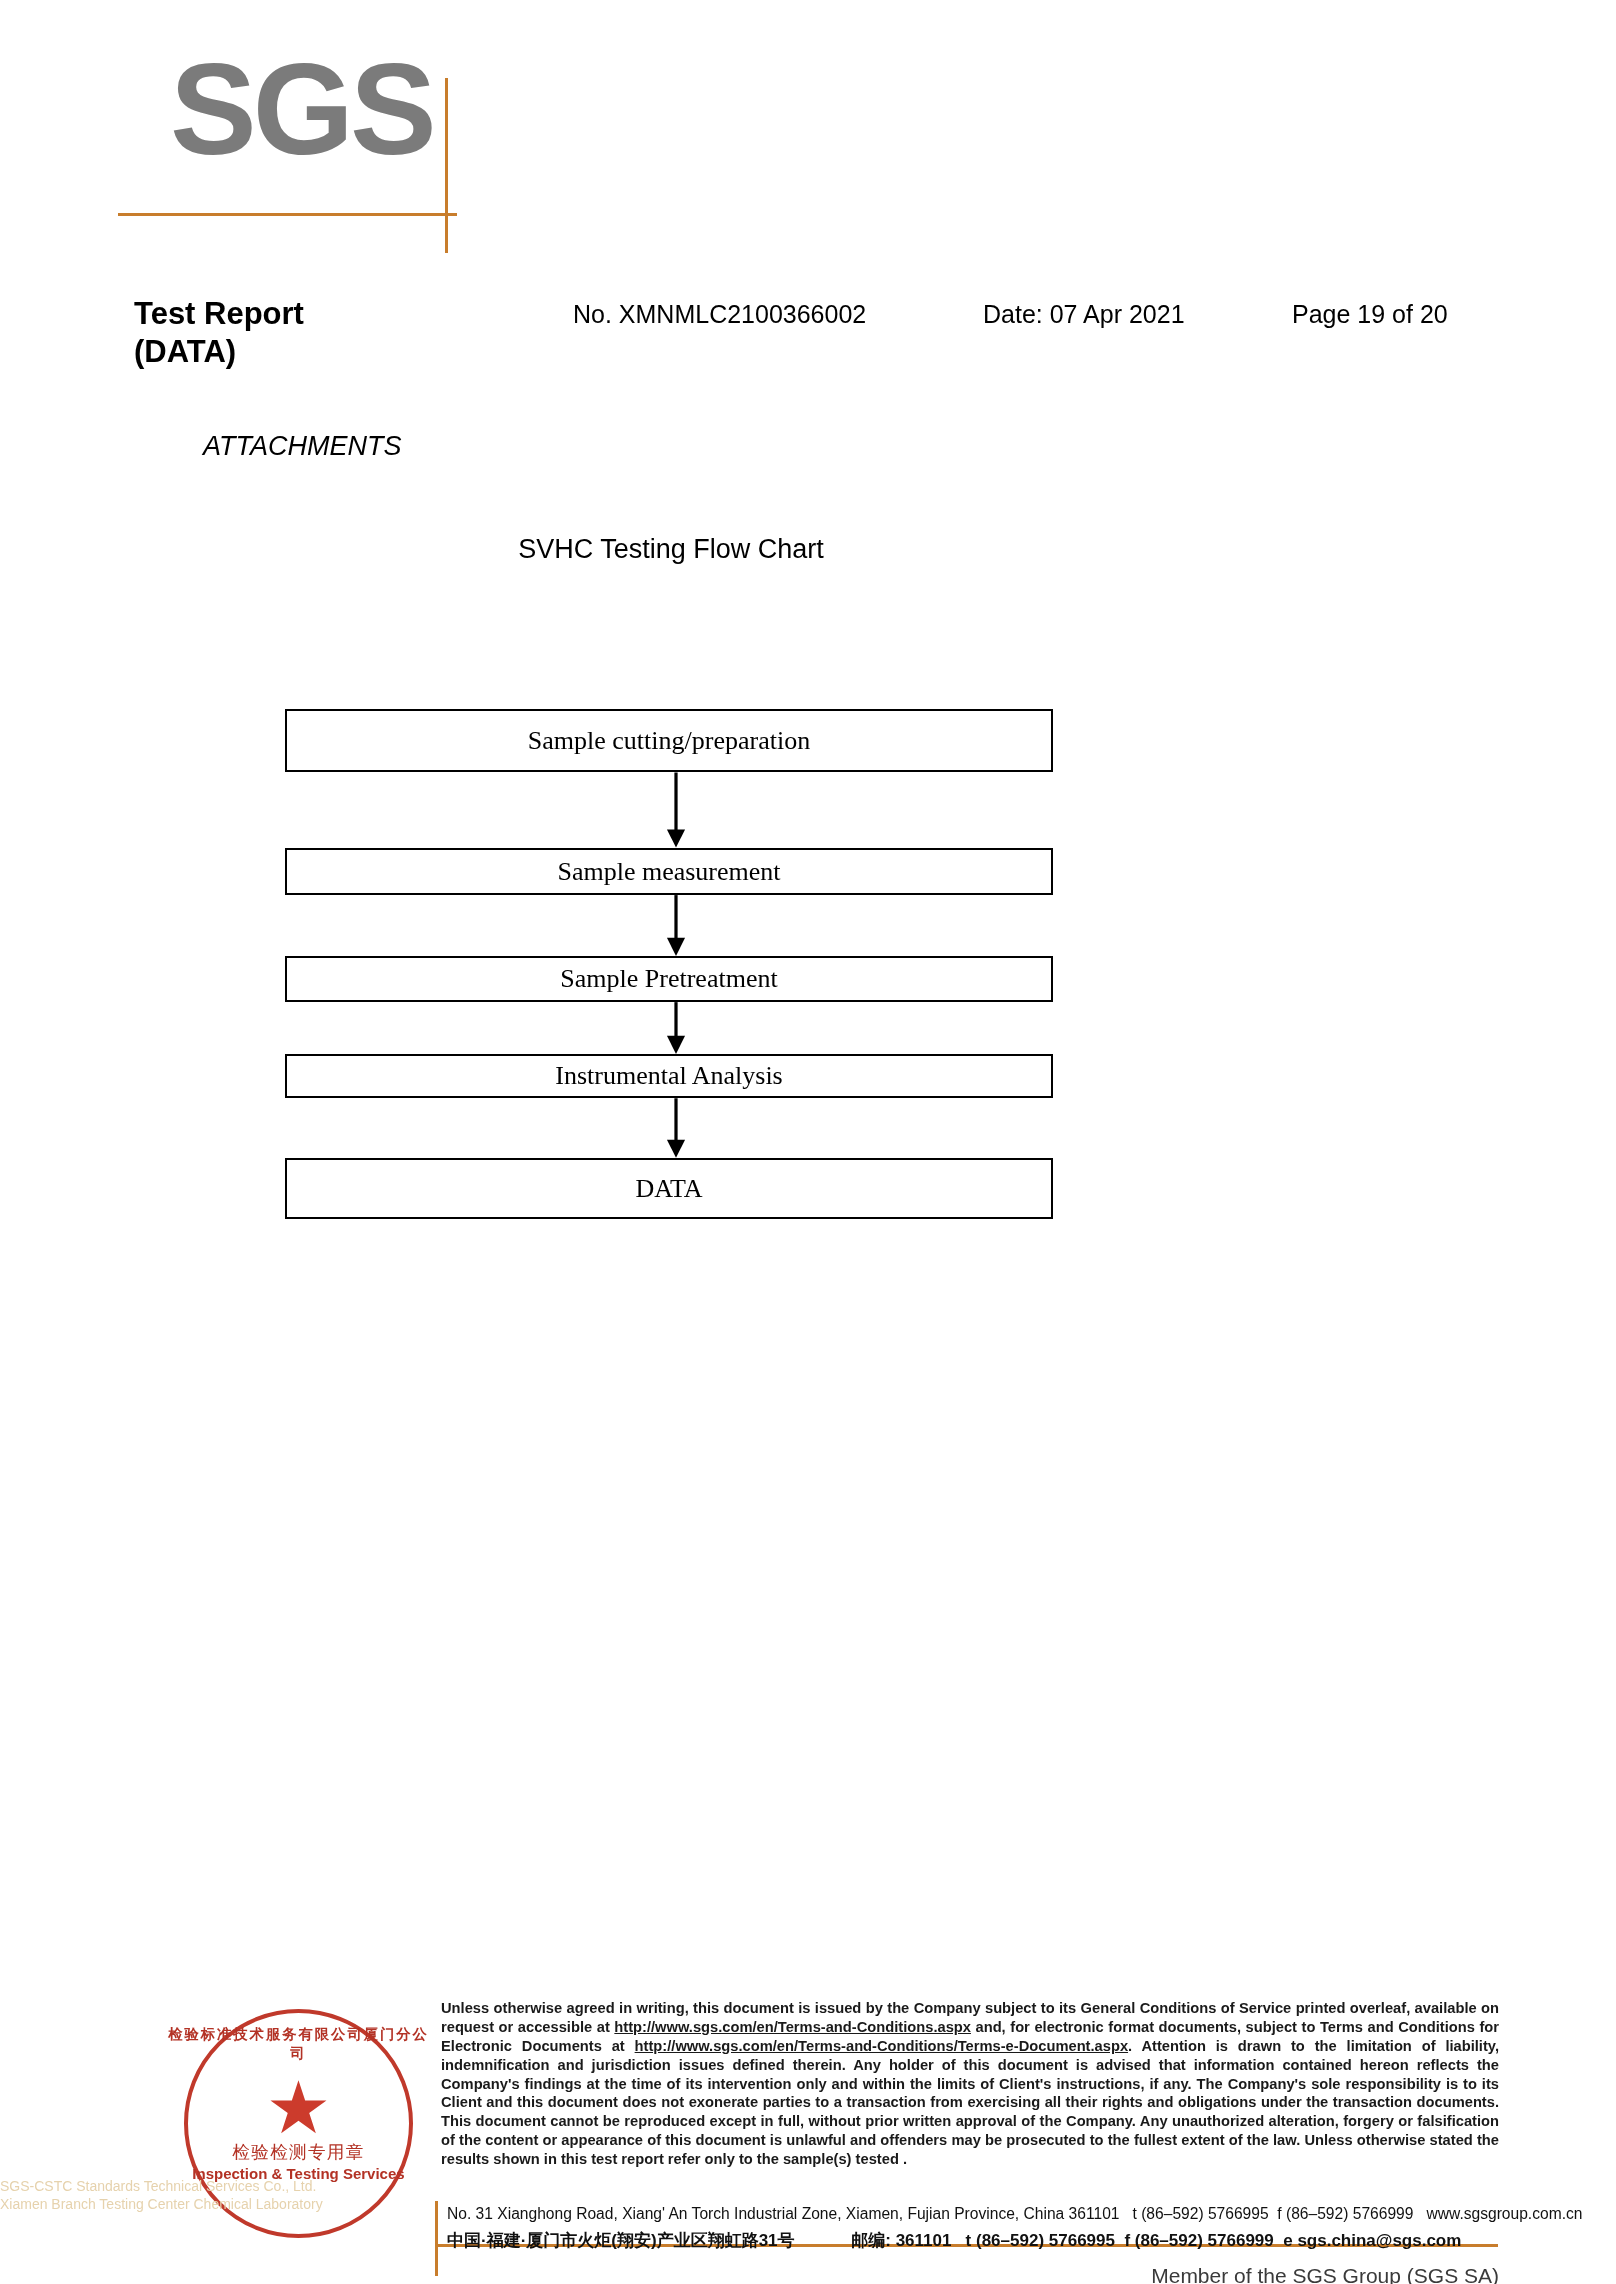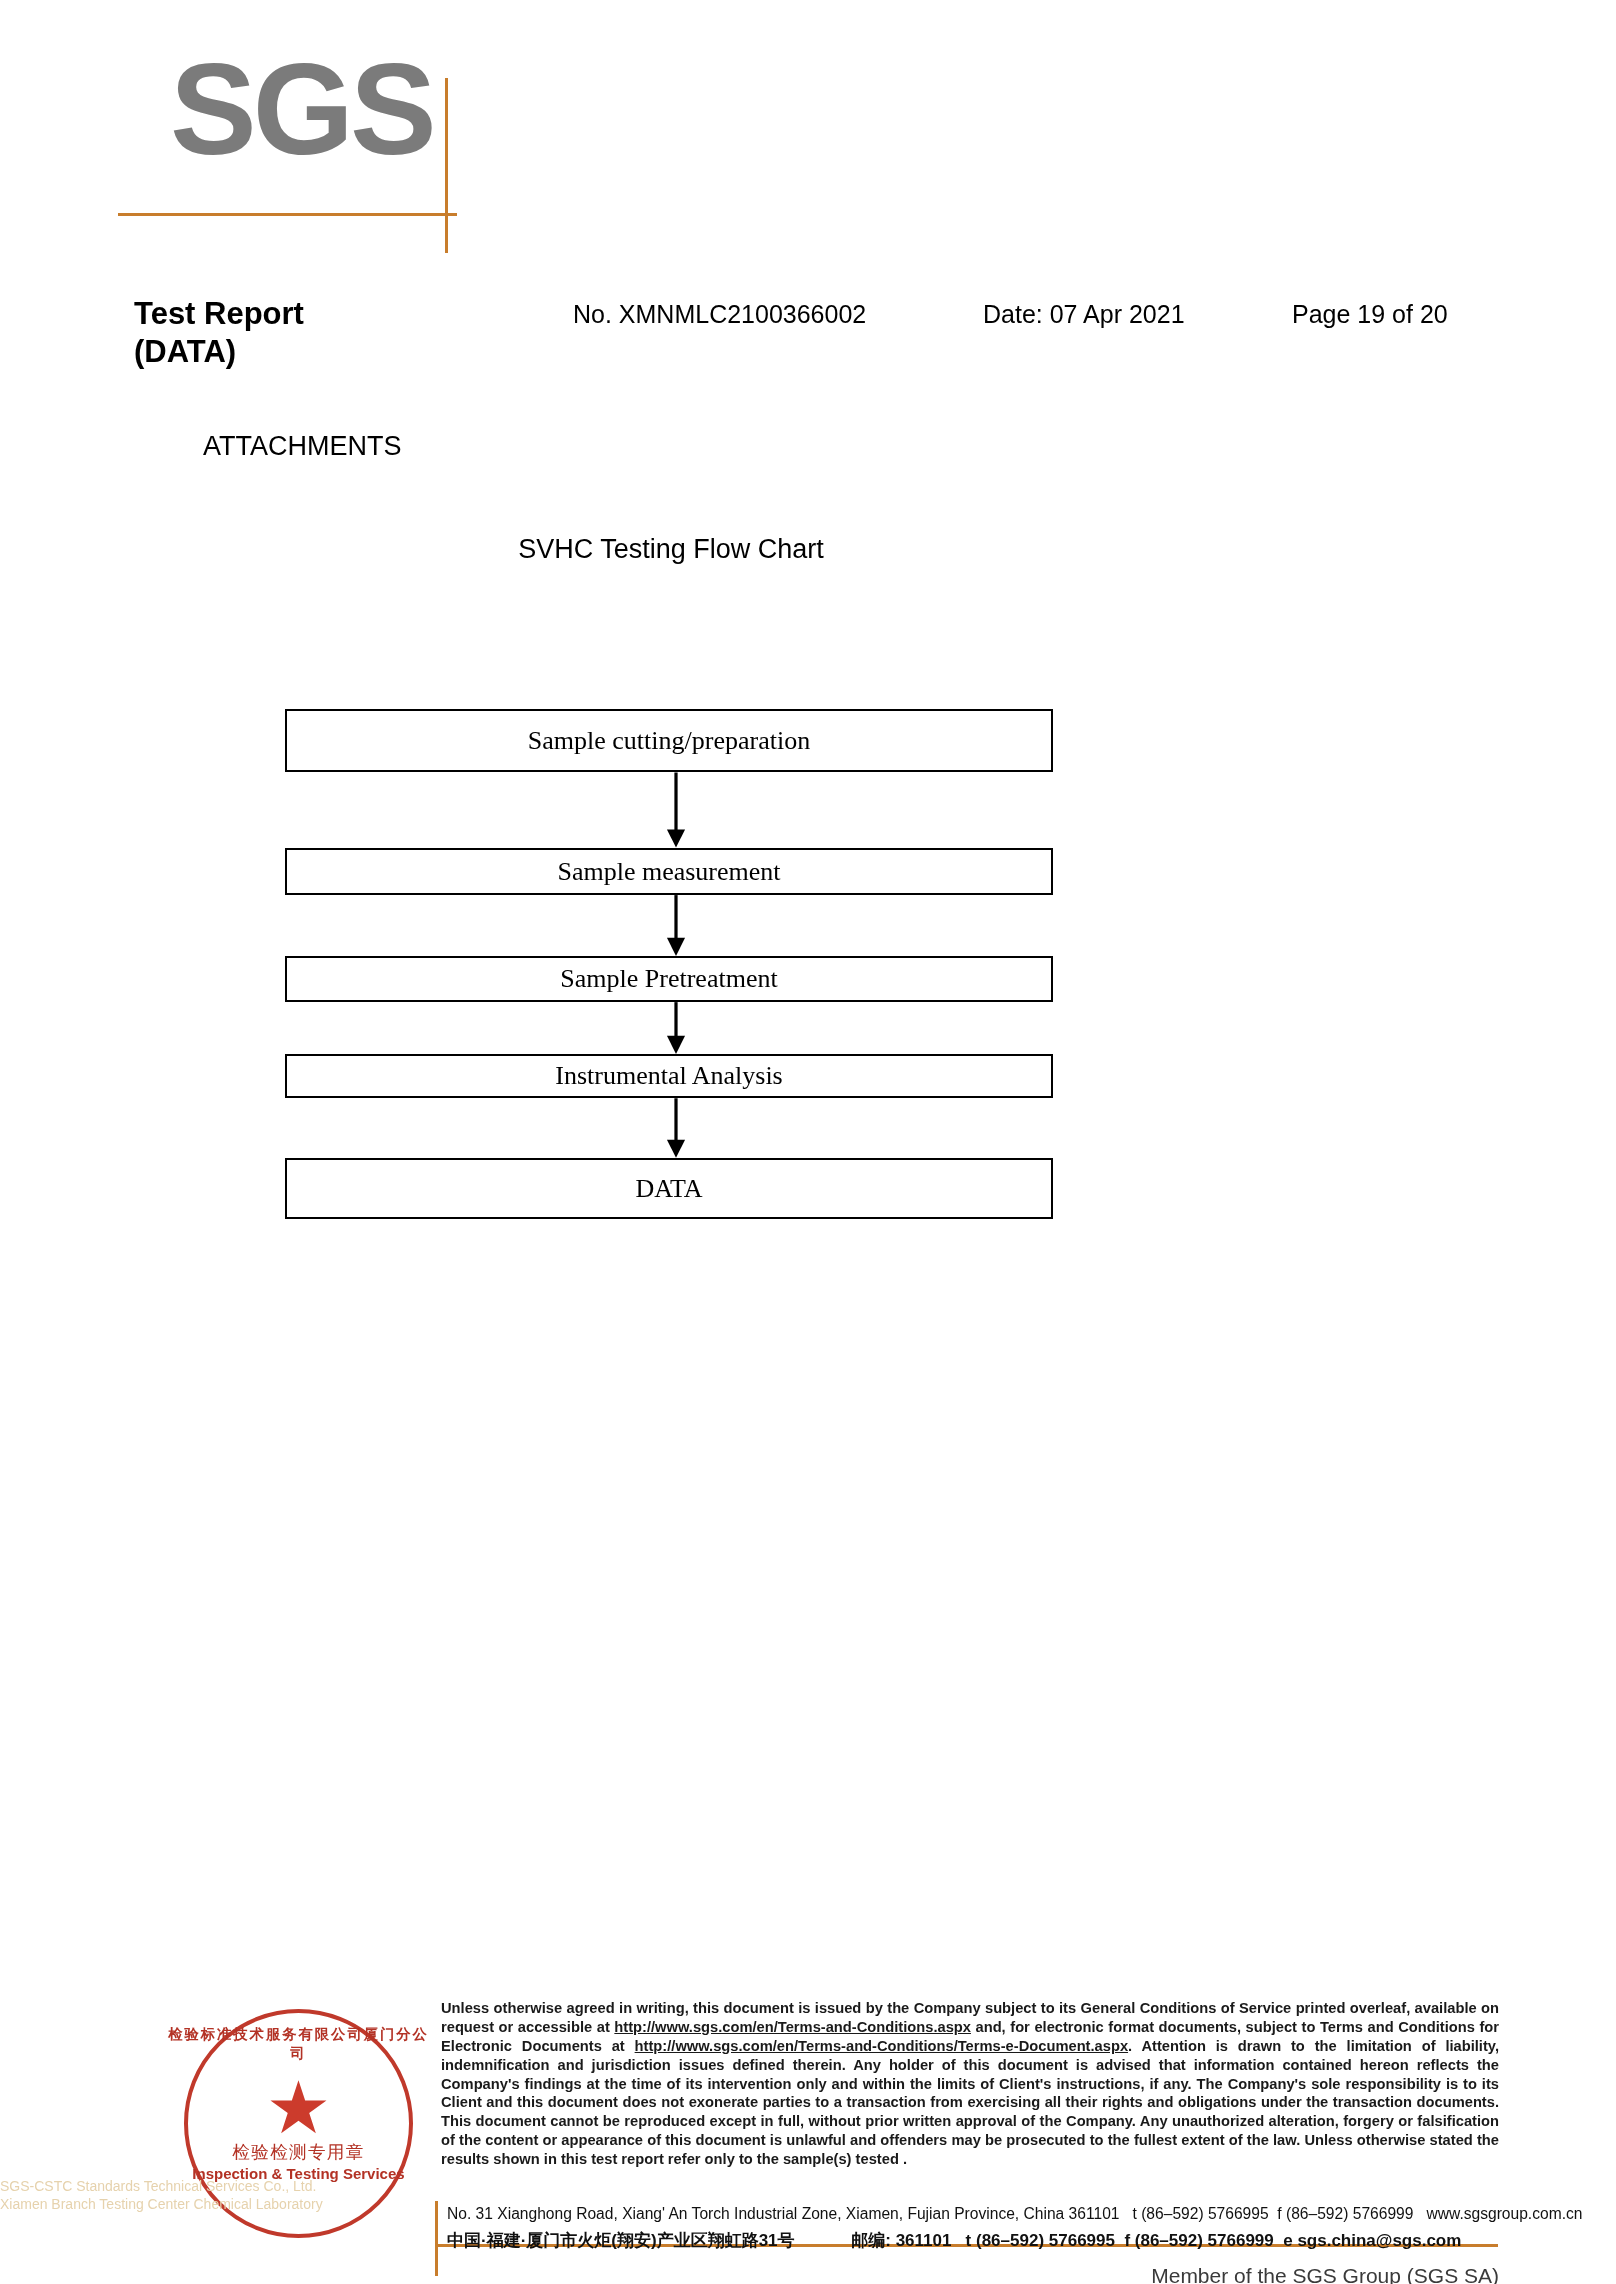--- a/index.html
+++ b/index.html
@@ -90,20 +90,21 @@
     top: 5.2px;
     font-size: 25px;
   }
 
   
   #attachments-heading {
     position: absolute;
     left: 203px;
     top: 431px;
     font-size: 27px;
+    font-style: italic;
   }
   #flowchart-title {
     position: absolute;
     left: 0;
     top: 534px;
     width: 1616px;
     text-align: center;
     font-size: 27px;
   }
   #flowchart-title span { position: relative; left: -137px; }

